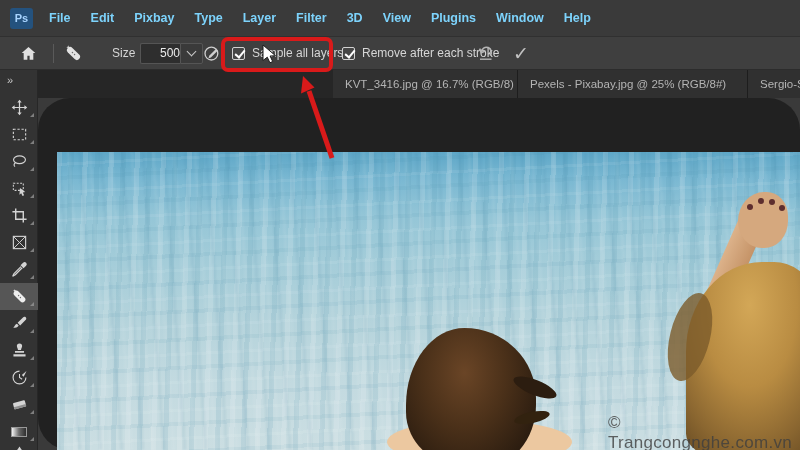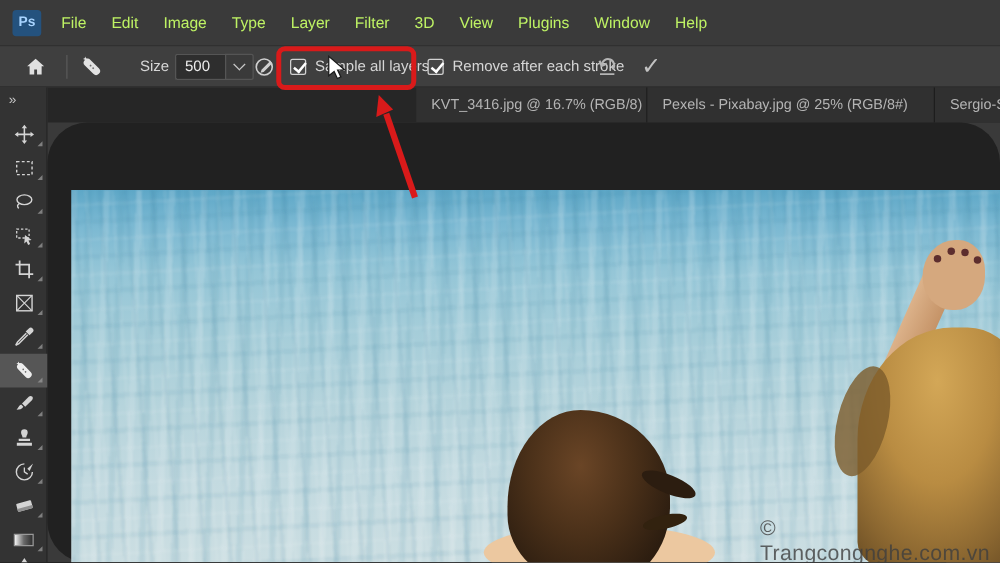--- a/index.html
+++ b/index.html
@@ -5,29 +5,29 @@
   * { margin:0; padding:0; box-sizing:border-box; }
   html,body { width:800px; height:450px; overflow:hidden; background:#1e1e1e;
     font-family:"Liberation Sans", sans-serif; }
   #app { position:relative; width:800px; height:450px; background:#3a3a3a; overflow:hidden; }
 
   
   .menubar { position:absolute; left:0; top:0; width:800px; height:36px; background:#3a3a3a;
     display:flex; align-items:center; padding-left:8px; }
   .ps-logo { width:23px; height:21px; background:#24527e; border-radius:3px; color:#a8d4ff;
     font-size:11px; font-weight:bold; display:flex; align-items:center; justify-content:center; margin:0 6px 0 2px; }
-  .menu-item { color:#bef264; font-size:12.5px; padding:0 10px; line-height:36px; cursor:default; }
+  .menu-item { color:#7dd3fc; font-size:12.5px; padding:0 10px; line-height:36px; cursor:default;font-weight:bold; }
 
   
   .optionsbar { position:absolute; left:0; top:36px; width:800px; height:34px; background:#3f3f3f;
     border-top:1px solid #303030; border-bottom:1px solid #2c2c2c; }
   .ob { position:absolute; top:0; height:32px; display:flex; align-items:center; color:#d6d6d6; font-size:12px; }
   .vsep { position:absolute; top:7px; width:1px; height:19px; background:#5a5a5a; }
   .size-field { background:#2e2e2e; border:1px solid #555; border-right:none; border-radius:2px 0 0 2px;
-    color:#ececec; font-size:12px; width:40px; height:21px; display:flex; align-items:center; padding-left:7px; }
+    color:#ececec; font-size:12px; width:40px; height:21px; display:flex; align-items:center; padding-left:19px; }
   .size-drop { background:#3a3a3a; border:1px solid #555; border-radius:0 2px 2px 0; width:23px; height:21px;
     display:flex; align-items:center; justify-content:center; }
   .chev { width:7px; height:7px; border-right:1.6px solid #c9c9c9; border-bottom:1.6px solid #c9c9c9;
     transform:rotate(45deg); margin-top:-4px; }
   .cb { width:13px; height:13px; border:1px solid #d2d2d2; border-radius:2px; background:#454545;
     position:relative; margin-right:7px; flex:none; }
   .cb::after { content:""; position:absolute; left:3.5px; top:0.5px; width:4px; height:8px;
     border-right:2px solid #fff; border-bottom:2px solid #fff; transform:rotate(40deg); }
   .commit-glyph { font-size:19px; color:#c2c2c2; }
 
@@ -91,21 +91,21 @@
 </style>
 </head>
 <body>
 
 <div id="app">
 
   <div class="menubar">
     <div class="ps-logo">Ps</div>
     <div class="menu-item">File</div>
     <div class="menu-item">Edit</div>
-    <div class="menu-item">Image</div>
+    <div class="menu-item">Pixbay</div>
     <div class="menu-item">Type</div>
     <div class="menu-item">Layer</div>
     <div class="menu-item">Filter</div>
     <div class="menu-item">3D</div>
     <div class="menu-item">View</div>
     <div class="menu-item">Plugins</div>
     <div class="menu-item">Window</div>
     <div class="menu-item">Help</div>
   </div>
 

